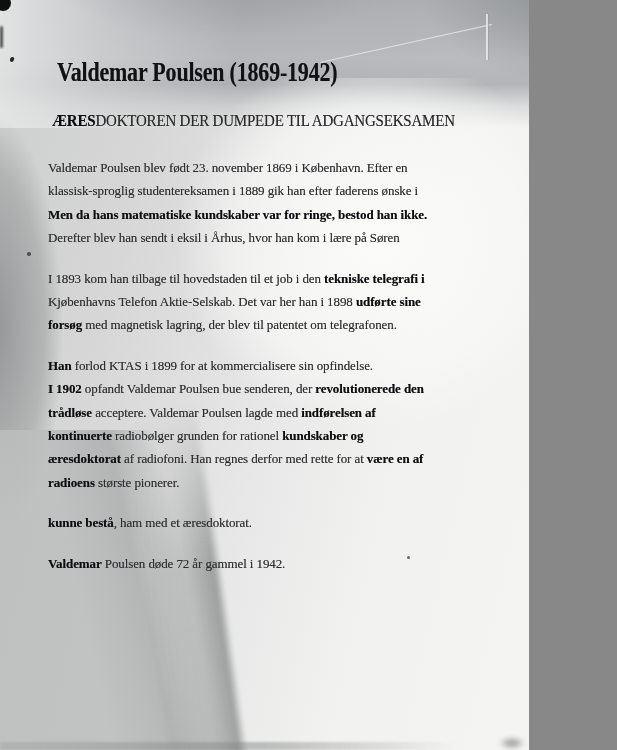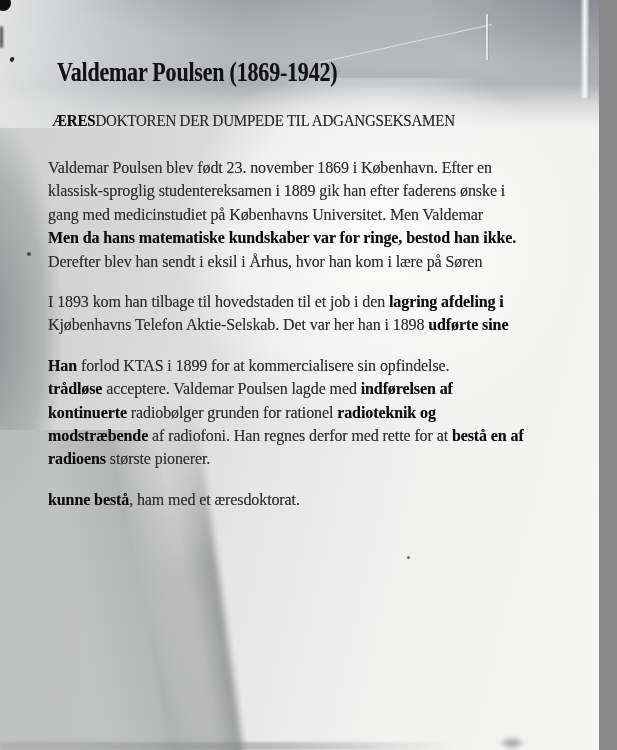--- a/index.html
+++ b/index.html
@@ -1,17 +1,17 @@
 <!DOCTYPE html>
 <html><head>
 <meta charset="utf-8">
 <style>
   html,body{margin:0;padding:0;background:#888;}
   .page{
-    position:relative;width:599px;height:750px;overflow:hidden;
+    position:relative;width:529px;height:750px;overflow:hidden;
     background:linear-gradient(103deg,#cdcfce 0%,#d6d7d6 26%,#e7e8e7 52%,#f2f2f1 72%,#f4f4f3 100%);
     font-family:"Liberation Serif","DejaVu Serif",serif;
   }
   .page *{box-sizing:border-box;}
   .ov{position:absolute;pointer-events:none;}
   .shade-top{left:0;top:0;width:617px;height:128px;
     background:
       radial-gradient(ellipse 300px 150px at 102% -8%, rgba(62,68,74,0.40), rgba(62,68,74,0) 70%),
       radial-gradient(ellipse 240px 90px at 36% -22%, rgba(90,95,100,0.22), rgba(90,95,100,0) 75%),
       linear-gradient(100deg, rgba(236,236,236,0.85) 0%, rgba(226,227,228,0.45) 18%, rgba(212,214,216,0) 38%),
@@ -51,21 +51,21 @@
     background:linear-gradient(to right, rgba(150,152,152,0.35) 0%, rgba(128,130,130,0.45) 55%, rgba(150,150,150,0.25) 78%, rgba(255,255,255,0) 95%);
   }
   .smudge-dot{left:498px;top:736px;width:28px;height:14px;filter:blur(2px);
     background:radial-gradient(ellipse at center, rgba(66,68,68,0.55), rgba(66,68,68,0) 70%);
   }
   .content{position:absolute;inset:0;text-shadow:0 0 0.5px rgba(55,55,58,0.55);}
   .title{position:absolute;left:57px;top:58px;font-size:22px;line-height:24px;font-weight:bold;
     color:#121214;letter-spacing:-0.2px;white-space:nowrap;transform:scaleY(1.22);transform-origin:left top;}
   .subtitle{position:absolute;left:52px;top:110px;font-size:15px;line-height:18px;color:#2b2b2d;
     letter-spacing:-0.2px;white-space:nowrap;transform:scaleY(1.12);transform-origin:left top;}
-  .doc-body{position:absolute;left:48px;top:156px;width:545px;font-size:16px;line-height:23.4px;
+  .doc-body{position:absolute;left:48px;top:156px;width:545px;font-size:13px;line-height:23.4px;
     letter-spacing:-0.1px;color:#2e2e30;}
   .para{margin:0 0 17px 0;}
   .line{white-space:nowrap;}
   .seg.bold, .subtitle .seg.bold{font-weight:bold;color:#0d0d0f;}
 </style>
 </head>
 <body>
 
 <div class="page">
 
@@ -85,33 +85,37 @@
   <div class="ov smudge-bottom"></div>
   <div class="ov smudge-dot"></div>
 
   <div class="content">
     <div class="title">Valdemar Poulsen (1869-1942)</div>
     <div class="subtitle" id="subtitle"><span class="seg bold">ÆRES</span><span class="seg">DOKTOREN DER DUMPEDE TIL ADGANGSEKSAMEN</span></div>
     <div class="doc-body" id="doc-body">
         <div class="para">
           <div class="line"><span class="seg">Valdemar Poulsen blev født 23. november 1869 i København. Efter en</span></div>
           <div class="line"><span class="seg">klassisk-sproglig studentereksamen i 1889 gik han efter faderens ønske i</span></div>
-          <div class="line"><span class="seg">gang med medicinstudiet på Københavns Universitet. Men Valdemar</span></div>
           <div class="line"><span class="seg bold">Men da hans matematiske kundskaber var for ringe, bestod han ikke.</span></div>
           <div class="line"><span class="seg">Derefter blev han sendt i eksil i Århus, hvor han kom i lære på Søren</span></div>
         </div>
         <div class="para">
-          <div class="line"><span class="seg">I 1893 kom han tilbage til hovedstaden til et job i den </span><span class="seg bold">lagring afdeling i</span></div>
+          <div class="line"><span class="seg">I 1893 kom han tilbage til hovedstaden til et job i den </span><span class="seg bold">tekniske telegrafi i</span></div>
           <div class="line"><span class="seg">Kjøbenhavns Telefon Aktie-Selskab. Det var her han i 1898 </span><span class="seg bold">udførte sine</span></div>
+          <div class="line"><span class="seg bold">forsøg</span><span class="seg"> med magnetisk lagring, der blev til patentet om telegrafonen.</span></div>
         </div>
         <div class="para">
           <div class="line"><span class="seg bold">Han</span><span class="seg"> forlod KTAS i 1899 for at kommercialisere sin opfindelse.</span></div>
+          <div class="line"><span class="seg bold">I 1902</span><span class="seg"> opfandt Valdemar Poulsen bue senderen, der </span><span class="seg bold">revolutionerede den</span></div>
           <div class="line"><span class="seg bold">trådløse</span><span class="seg"> acceptere. Valdemar Poulsen lagde med </span><span class="seg bold">indførelsen af</span></div>
-          <div class="line"><span class="seg bold">kontinuerte</span><span class="seg"> radiobølger grunden for rationel </span><span class="seg bold">radioteknik og</span></div>
-          <div class="line"><span class="seg bold">modstræbende</span><span class="seg"> af radiofoni. Han regnes derfor med rette for at </span><span class="seg bold">bestå en af</span></div>
+          <div class="line"><span class="seg bold">kontinuerte</span><span class="seg"> radiobølger grunden for rationel </span><span class="seg bold">kundskaber og</span></div>
+          <div class="line"><span class="seg bold">æresdoktorat</span><span class="seg"> af radiofoni. Han regnes derfor med rette for at </span><span class="seg bold">være en af</span></div>
           <div class="line"><span class="seg bold">radioens</span><span class="seg"> største pionerer.</span></div>
         </div>
         <div class="para">
           <div class="line"><span class="seg bold">kunne bestå</span><span class="seg">, ham med et æresdoktorat.</span></div>
+        </div>
+        <div class="para">
+          <div class="line"><span class="seg bold">Valdemar</span><span class="seg"> Poulsen døde 72 år gammel i 1942.</span></div>
         </div>
       </div>
   </div>
 </div>
 
 </body></html>

